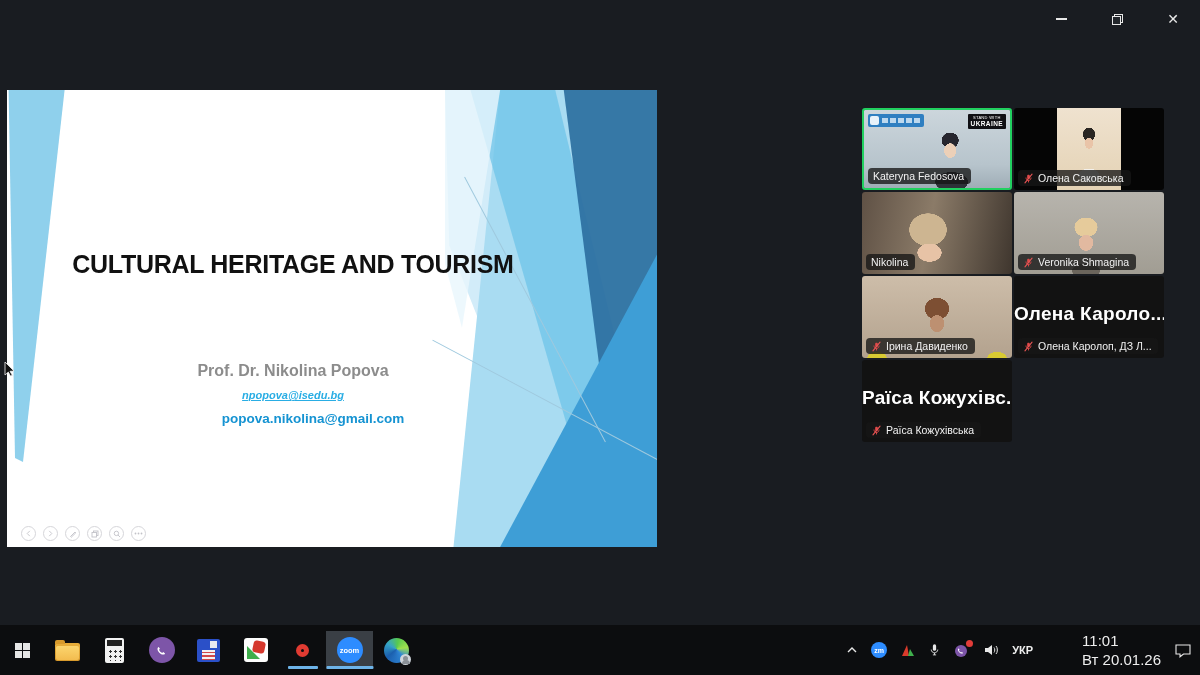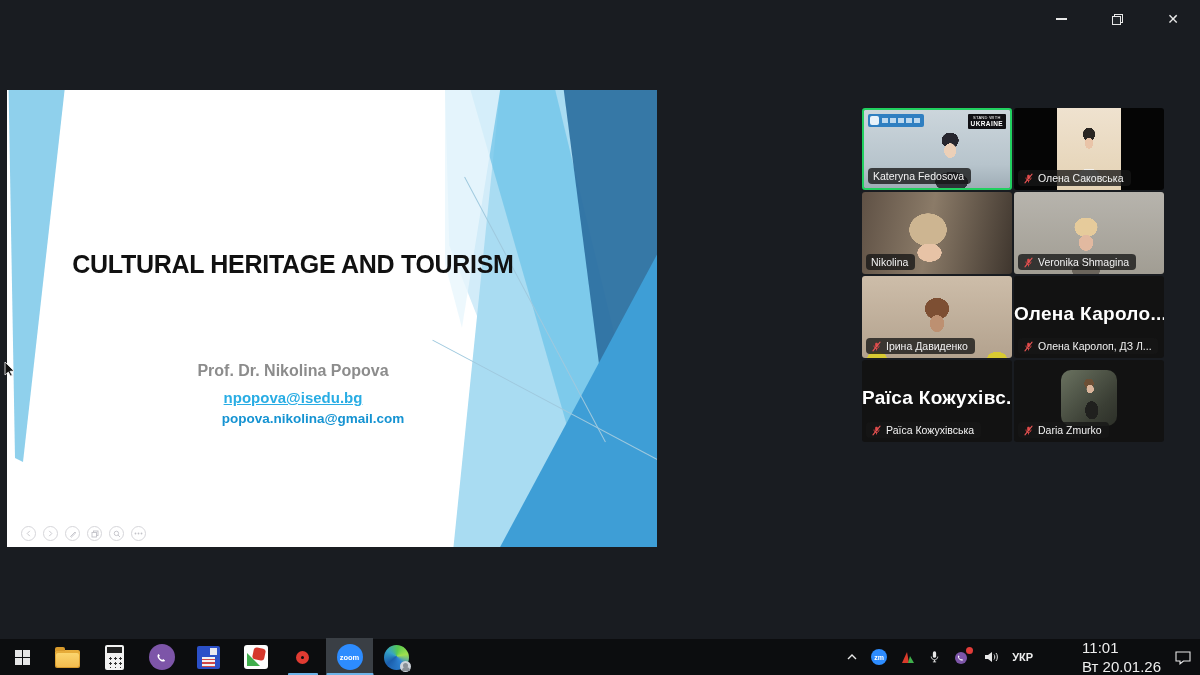--- a/index.html
+++ b/index.html
@@ -27,21 +27,21 @@
   .sh6 { background:#e9f6fc; opacity:.8; clip-path:polygon(0 0, 26% 0, 8% 52%, 0 38%); }
   .deco-line { position:absolute; background:#9fc9de; height:1px; width:300px; }
   .dl1 { left:-60px; top:48%; transform:rotate(62deg); }
   .dl2 { left:-30px; top:70%; transform:rotate(28deg); }
 
   .slide-title { position:absolute; top:160px; left:0; width:88%; text-align:center;
     font-size:25px; font-weight:bold; color:#111; letter-spacing:-0.3px; }
   .slide-author { position:absolute; top:272px; left:0; width:88%; text-align:center;
     font-size:16px; font-weight:bold; color:#8c8c8c; }
   .slide-email1 { position:absolute; top:299px; left:0; width:88%; text-align:center;
-    font-size:15px; font-weight:bold; color:#29ade4; text-decoration:underline; }
+    font-size:11px; font-weight:bold; color:#29ade4; text-decoration:underline;font-style:italic; }
   .slide-email2 { position:absolute; top:321px; left:0; width:88%; text-align:center;
     font-size:13.5px; font-weight:bold; color:#1593d2;padding-left:40px; }
 
   .slide-toolbar { position:absolute; left:14px; bottom:6px; display:flex; gap:7px; }
   .st-btn { width:15px; height:15px; border-radius:50%; border:1px solid #d6d6da;
     display:flex; align-items:center; justify-content:center; background:#fff; padding:0; }
   .st-btn svg { display:block; }
 
   
   .cursor { position:absolute; left:4px; top:361px; z-index:50; }
@@ -110,21 +110,21 @@
   .org-logo::before { content:""; position:absolute; left:2px; top:2px; width:9px; height:9px;
     background:#e8f2fa; border-radius:2px; }
   .org-logo::after { content:""; position:absolute; left:14px; top:4px; right:3px; height:5px;
     background:repeating-linear-gradient(90deg,#bcd8ee 0 6px, rgba(0,0,0,0) 6px 8px); }
   .swu-badge { position:absolute; top:4px; right:4px; background:#101014; color:#fff;
     padding:1px 3px; text-align:center; line-height:1.25; z-index:4; border-radius:1px; }
   .swu-badge .l1 { display:block; font-size:4px; letter-spacing:.3px; }
   .swu-badge .l2 { display:block; font-size:6.5px; font-weight:bold; letter-spacing:.4px; }
 
   
-  .taskbar { position:absolute; left:0; right:0; bottom:0; height:36px; background:#0c0d0f;
+  .taskbar { position:absolute; left:0; right:0; bottom:0; height:50px; background:#0c0d0f;
     display:flex; align-items:center; z-index:60; }
   .tb-btn { width:47px; height:38px; display:flex; align-items:center; justify-content:center;
     position:relative; background:transparent; border:none; }
   .tb-btn.start { width:44px; }
   .tb-btn.app-active { background:#3a3f45; }
   .underline { position:absolute; bottom:0; left:50%; transform:translateX(-50%);
     height:3px; width:30px; background:#6db3e8; border-radius:1px; }
   .underline.full { width:100%; }
 
   .win-logo { width:15px; height:15px; display:grid; grid-template-columns:7px 7px;
@@ -334,31 +334,20 @@
         <svg viewBox="0 0 14 14" width="11" height="11">
             <path d="M7 2.2c-1 0-1.7.7-1.7 1.7v2.3c0 1 .7 1.7 1.7 1.7s1.7-.7 1.7-1.7V3.9c0-1-.7-1.7-1.7-1.7z" fill="#e04848"></path>
             <path d="M3.8 6.3c0 1.8 1.4 3.2 3.2 3.2s3.2-1.4 3.2-3.2M7 9.5v2" stroke="#e04848" stroke-width="1.2" fill="none" stroke-linecap="round"></path>
             <path d="M2.5 12.5 11.5 1.5" stroke="#e85555" stroke-width="1.4" stroke-linecap="round"></path>
           </svg>
         <span>Раїса Кожухівська</span>
       </div>
     </div>
 
 
-    <div class="tile">
-      <div class="avatar av-daria"></div>
-      <div class="name-label">
-        <svg viewBox="0 0 14 14" width="11" height="11">
-            <path d="M7 2.2c-1 0-1.7.7-1.7 1.7v2.3c0 1 .7 1.7 1.7 1.7s1.7-.7 1.7-1.7V3.9c0-1-.7-1.7-1.7-1.7z" fill="#e04848"></path>
-            <path d="M3.8 6.3c0 1.8 1.4 3.2 3.2 3.2s3.2-1.4 3.2-3.2M7 9.5v2" stroke="#e04848" stroke-width="1.2" fill="none" stroke-linecap="round"></path>
-            <path d="M2.5 12.5 11.5 1.5" stroke="#e85555" stroke-width="1.4" stroke-linecap="round"></path>
-          </svg>
-        <span>Daria Zmurko</span>
-      </div>
-    </div>
   </div>
 
   <div class="taskbar">
     <button class="tb-btn start">
       <span class="win-logo">
           <span></span>
           <span></span>
           <span></span>
           <span></span>
         </span>

